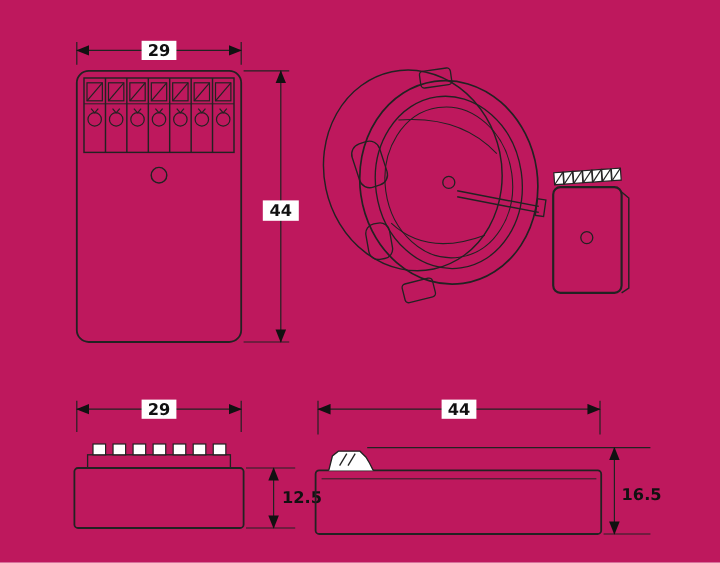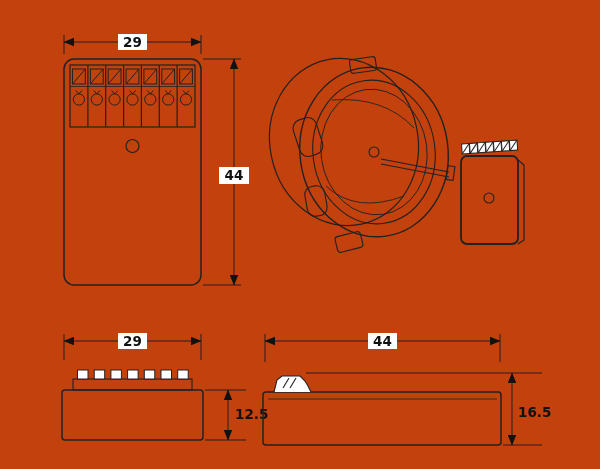--- a/index.html
+++ b/index.html
@@ -1,19 +1,19 @@
 <!DOCTYPE html>
 <html><head>
 <meta charset="utf-8">
 <style>
   html,body{margin:0;padding:0;background:#ffffff;}
   .stage{
     position:relative;
     width:600px;height:469px;
-    background:#c2410c;
+    background:#be185d;
     overflow:hidden;
     font-family:"DejaVu Sans", sans-serif;
   }
   svg{display:block;}
   text.dim{
     font-family:"DejaVu Sans", sans-serif;
     font-size:13.5px;
     font-weight:700;
     fill:#111111;
   }

